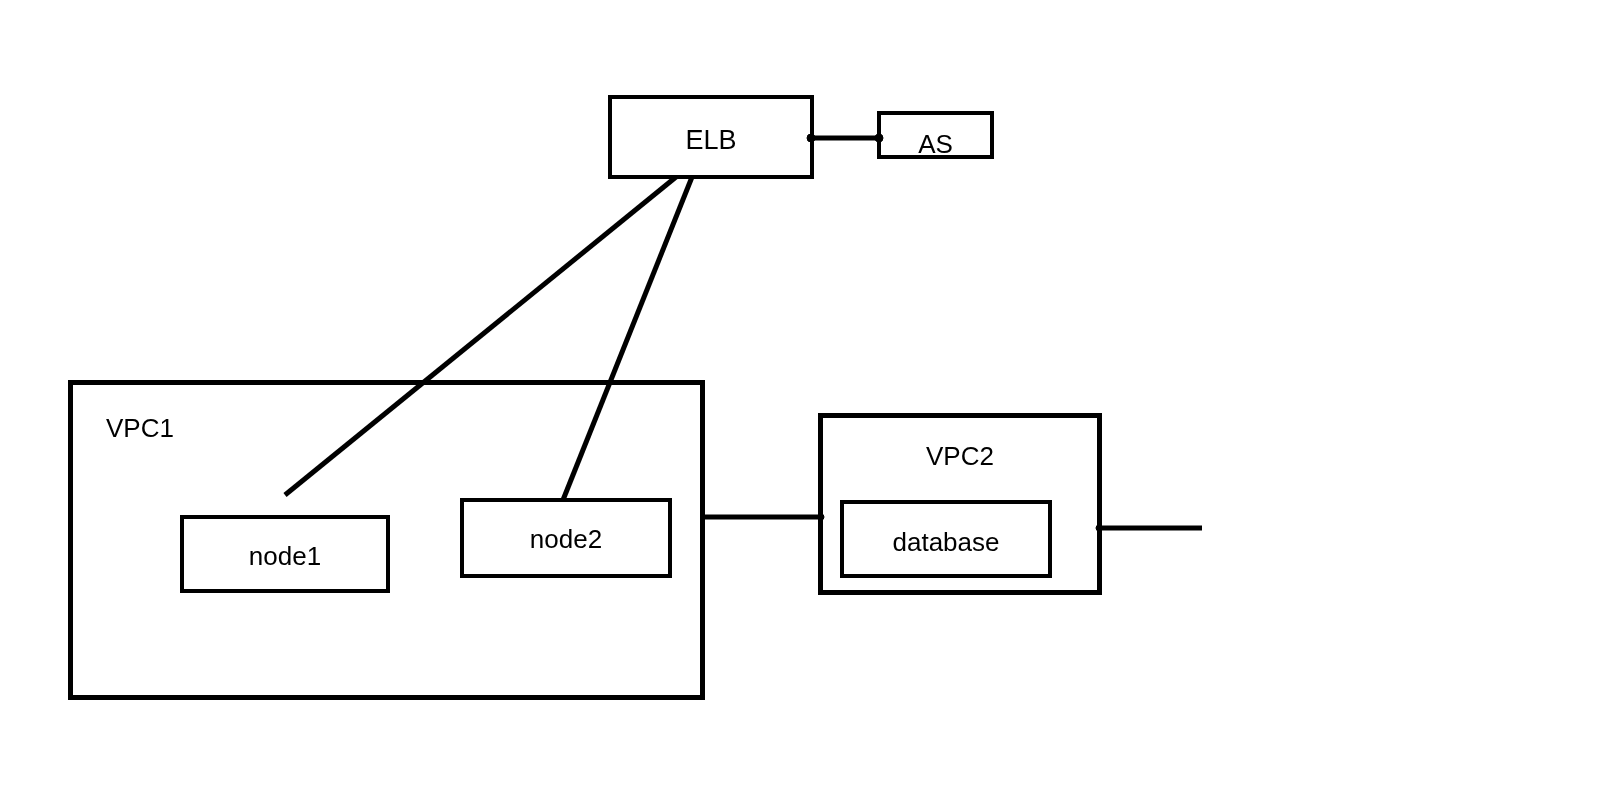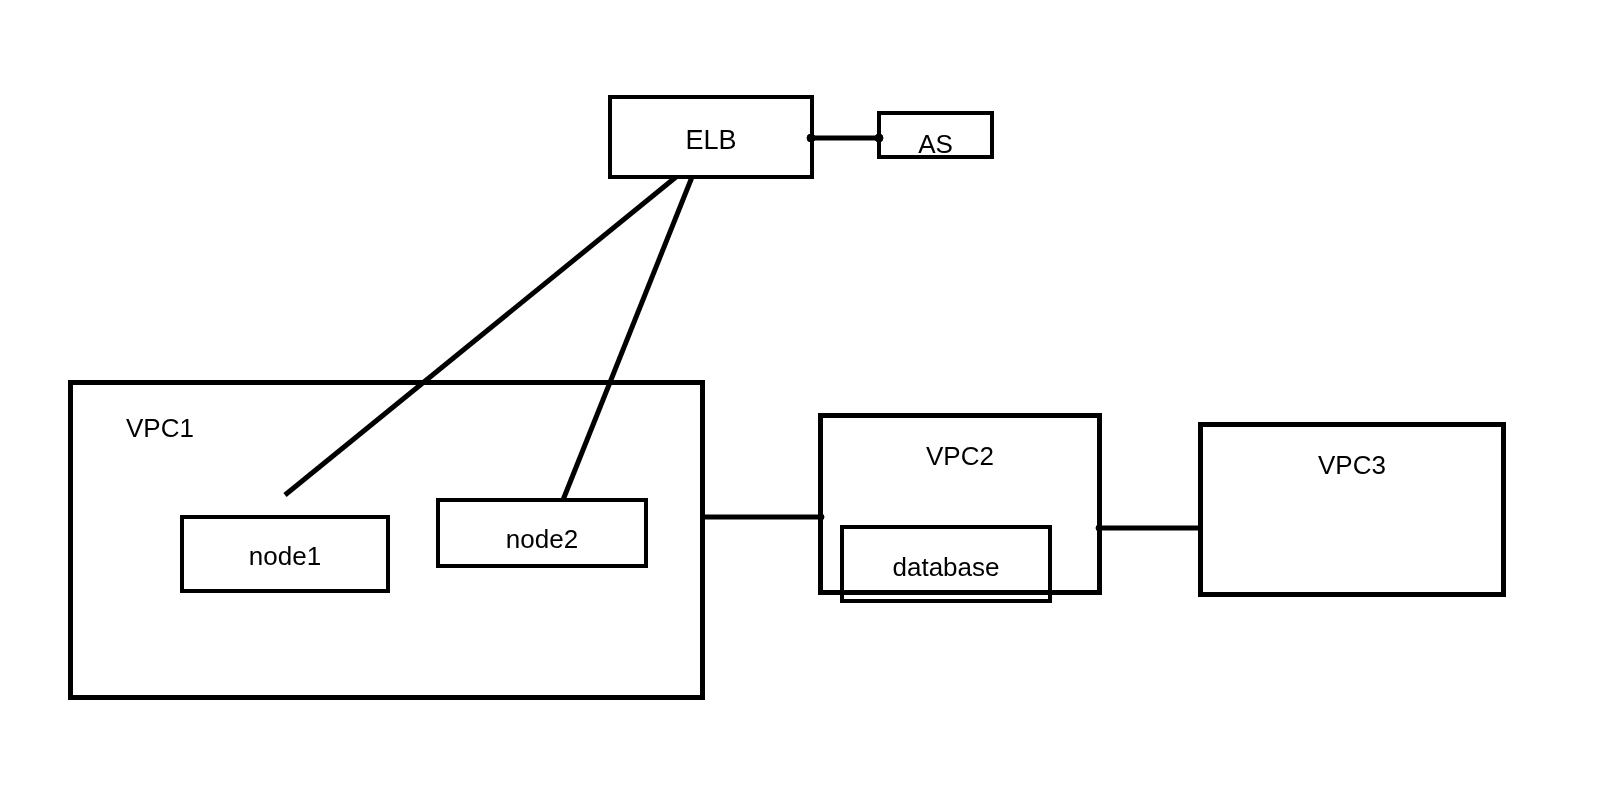--- a/index.html
+++ b/index.html
@@ -54,21 +54,20 @@
   .lbl-as    { font-size: 26px; top: 8px; margin-top: 6px; }
   .lbl-node  { font-size: 26px; top: 22px; }
   .lbl-db    { font-size: 26px; top: 23px; }
   .lbl-redis { font-size: 26px; top: 22px; }
   .lbl-vpc-top { font-size: 26px; top: 23px; }
   .lbl-vpc-left {
     font-size: 26px;
     left: 33px;
     top: 28px;
     text-align: left;
-    margin-left: 20px;
   }
 </style>
 </head>
 <body>
 
 <div id="canvas">
 
   <svg id="edge-layer" viewBox="0 0 1616 798" xmlns="http://www.w3.org/2000/svg">
     <g stroke="#000000" fill="#000000" stroke-linecap="butt">
       <line x1="810" y1="138" x2="879" y2="138" stroke-width="5"></line>
@@ -95,30 +94,27 @@
   </div>
 
   <div class="node container-node" style="left:68px; top:380px; width:637px; height:320px;">
     <div class="node-label lbl-vpc-left">VPC1</div>
   </div>
 
   <div class="node leaf-node" style="left:180px; top:493px; width:210px; height:78px;margin-top:22px;">
     <div class="node-label label-center lbl-node">node1</div>
   </div>
 
-  <div class="node leaf-node" style="left:436px; top:498px; width:212px; height:70px;text-decoration:underline;">
+  <div class="node leaf-node" style="left:460px; top:498px; width:212px; height:80px;text-decoration:underline;">
     <div class="node-label label-center lbl-node">node2</div>
   </div>
 
   <div class="node container-node" style="left:818px; top:413px; width:284px; height:182px;">
     <div class="node-label label-center lbl-vpc-top">VPC2</div>
   </div>
 
-  <div class="node leaf-node" style="left:840px; top:525px; width:212px; height:78px;">
+  <div class="node leaf-node" style="left:840px; top:500px; width:212px; height:78px;">
     <div class="node-label label-center lbl-db">database</div>
   </div>
 
-  <div class="node container-node" style="left:1198px; top:422px; width:308px; height:175px;">
-    <div class="node-label label-center lbl-vpc-top">VPC3</div>
-  </div>
 
 
 </div>
 
 </body></html>

